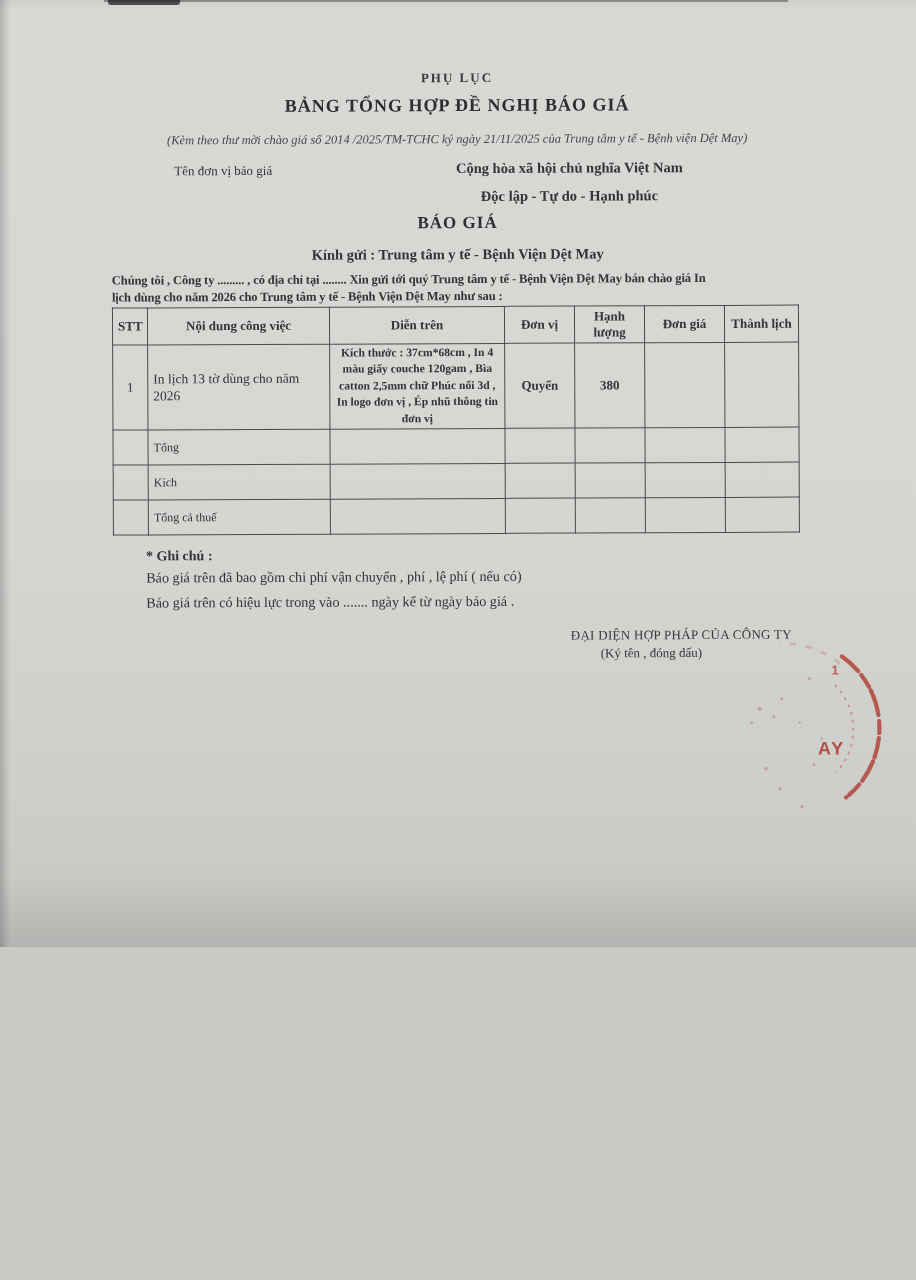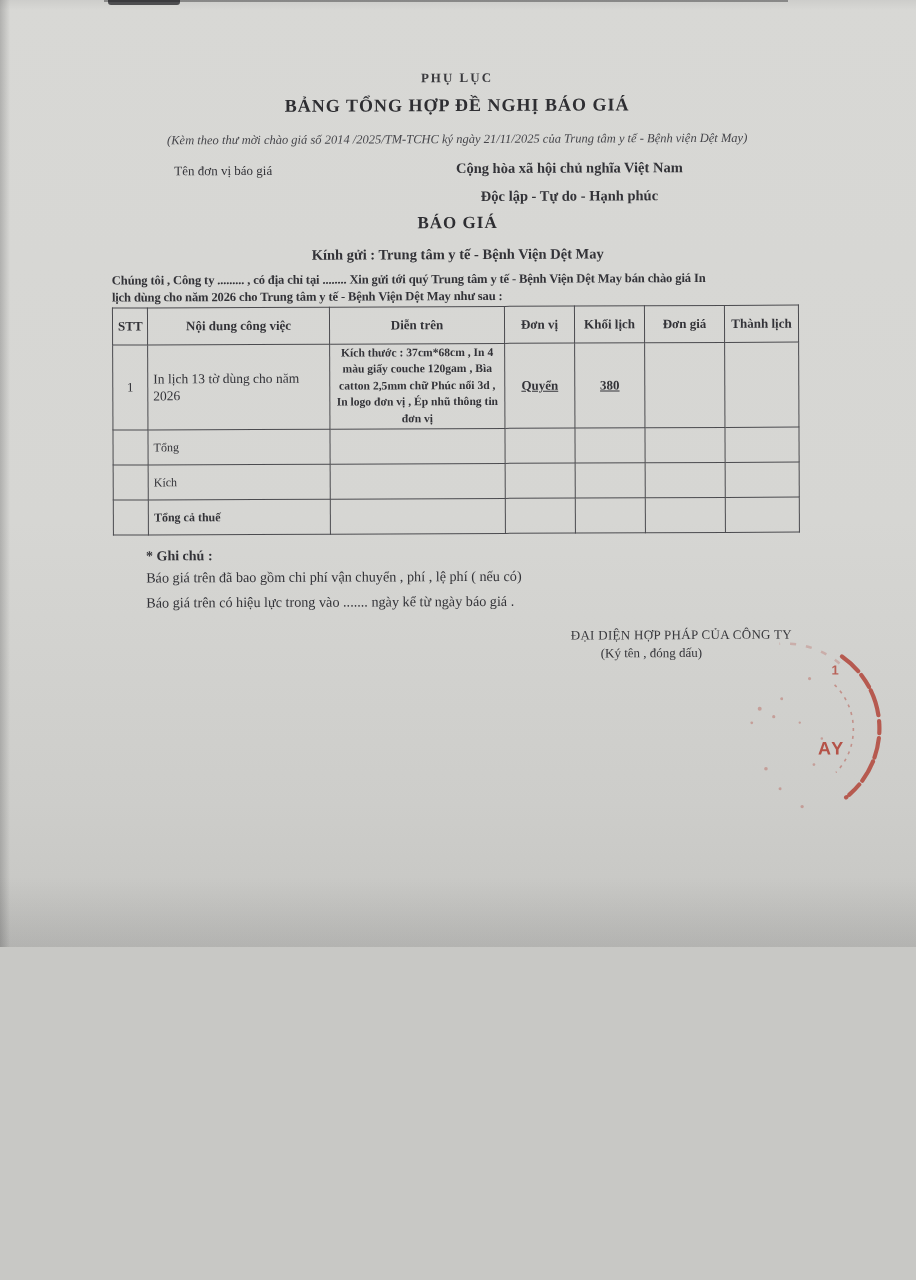--- a/index.html
+++ b/index.html
@@ -43,23 +43,23 @@
     font-size:13px;color:#333338;
   }
   table.quote td{border:1px solid #4b4b4f;padding:1px 5px;overflow:hidden;}
   .th{font-weight:bold;text-align:center;vertical-align:middle;font-size:13px;line-height:1.25;}
   .hdr-row{height:37px;}
   .item-row{height:85px;}
   .sum-row{height:35px;}
   .cell-stt{text-align:center;vertical-align:middle;}
   .cell-content{vertical-align:middle;font-size:13.5px;line-height:1.3;}
   .cell-detail{vertical-align:middle;text-align:center;font-weight:bold;font-size:11.6px;line-height:1.42;padding:2px 4px;}
-  .cell-mid{text-align:center;vertical-align:middle;font-weight:bold;text-decoration:underline;}
+  .cell-mid{text-align:center;vertical-align:middle;font-weight:bold;}
   .sum-label{vertical-align:middle;font-size:12px;}
-  tr.sum-last .sum-label{font-weight:bold;}
+  tr.sum-last .sum-label{font-weight:normal;}
   .ghichu{top:547px;left:145px;font-size:14px;font-weight:bold;text-align:center;}
   .note1{top:568px;left:145px;font-size:14.2px;}
   .note2{top:593px;left:145px;font-size:14.2px;}
   .sig1{top:628px;left:460px;width:440px;text-align:center;font-size:13px;font-weight:500;letter-spacing:.3px;color:#38383c;}
   .sig2{top:646px;left:460px;width:380px;text-align:center;font-size:13px;}
   .stamp{top:620px;left:680px;width:220px;height:220px;}
   .stamp text{font-family:"Liberation Sans","DejaVu Sans",sans-serif;}
 </style>
 </head>
 <body>
@@ -96,21 +96,21 @@
           <col style="width:70px">
           <col style="width:80px">
           <col style="width:74px">
       </colgroup>
       <tbody>
           <tr class="hdr-row">
         <td class="th">STT</td>
         <td class="th">Nội dung công việc</td>
         <td class="th">Diễn trên</td>
         <td class="th">Đơn vị</td>
-        <td class="th">Khối lịch</td>
+        <td class="th">Hạnh lượng</td>
         <td class="th">Đơn giá</td>
         <td class="th">Thành lịch</td>
       </tr>
       <tr class="item-row">
         <td class="cell-stt">1</td>
         <td class="cell-content">In lịch 13 tờ dùng cho năm 2026</td>
         <td class="cell-detail">Kích thước : 37cm*68cm , In 4 màu giấy couche 120gam , Bìa catton 2,5mm chữ Phúc nổi 3d , In logo đơn vị , Ép nhũ thông tin đơn vị</td>
         <td class="cell-mid">Quyển</td>
         <td class="cell-mid">380</td>
         <td class="cell-mid"></td>

